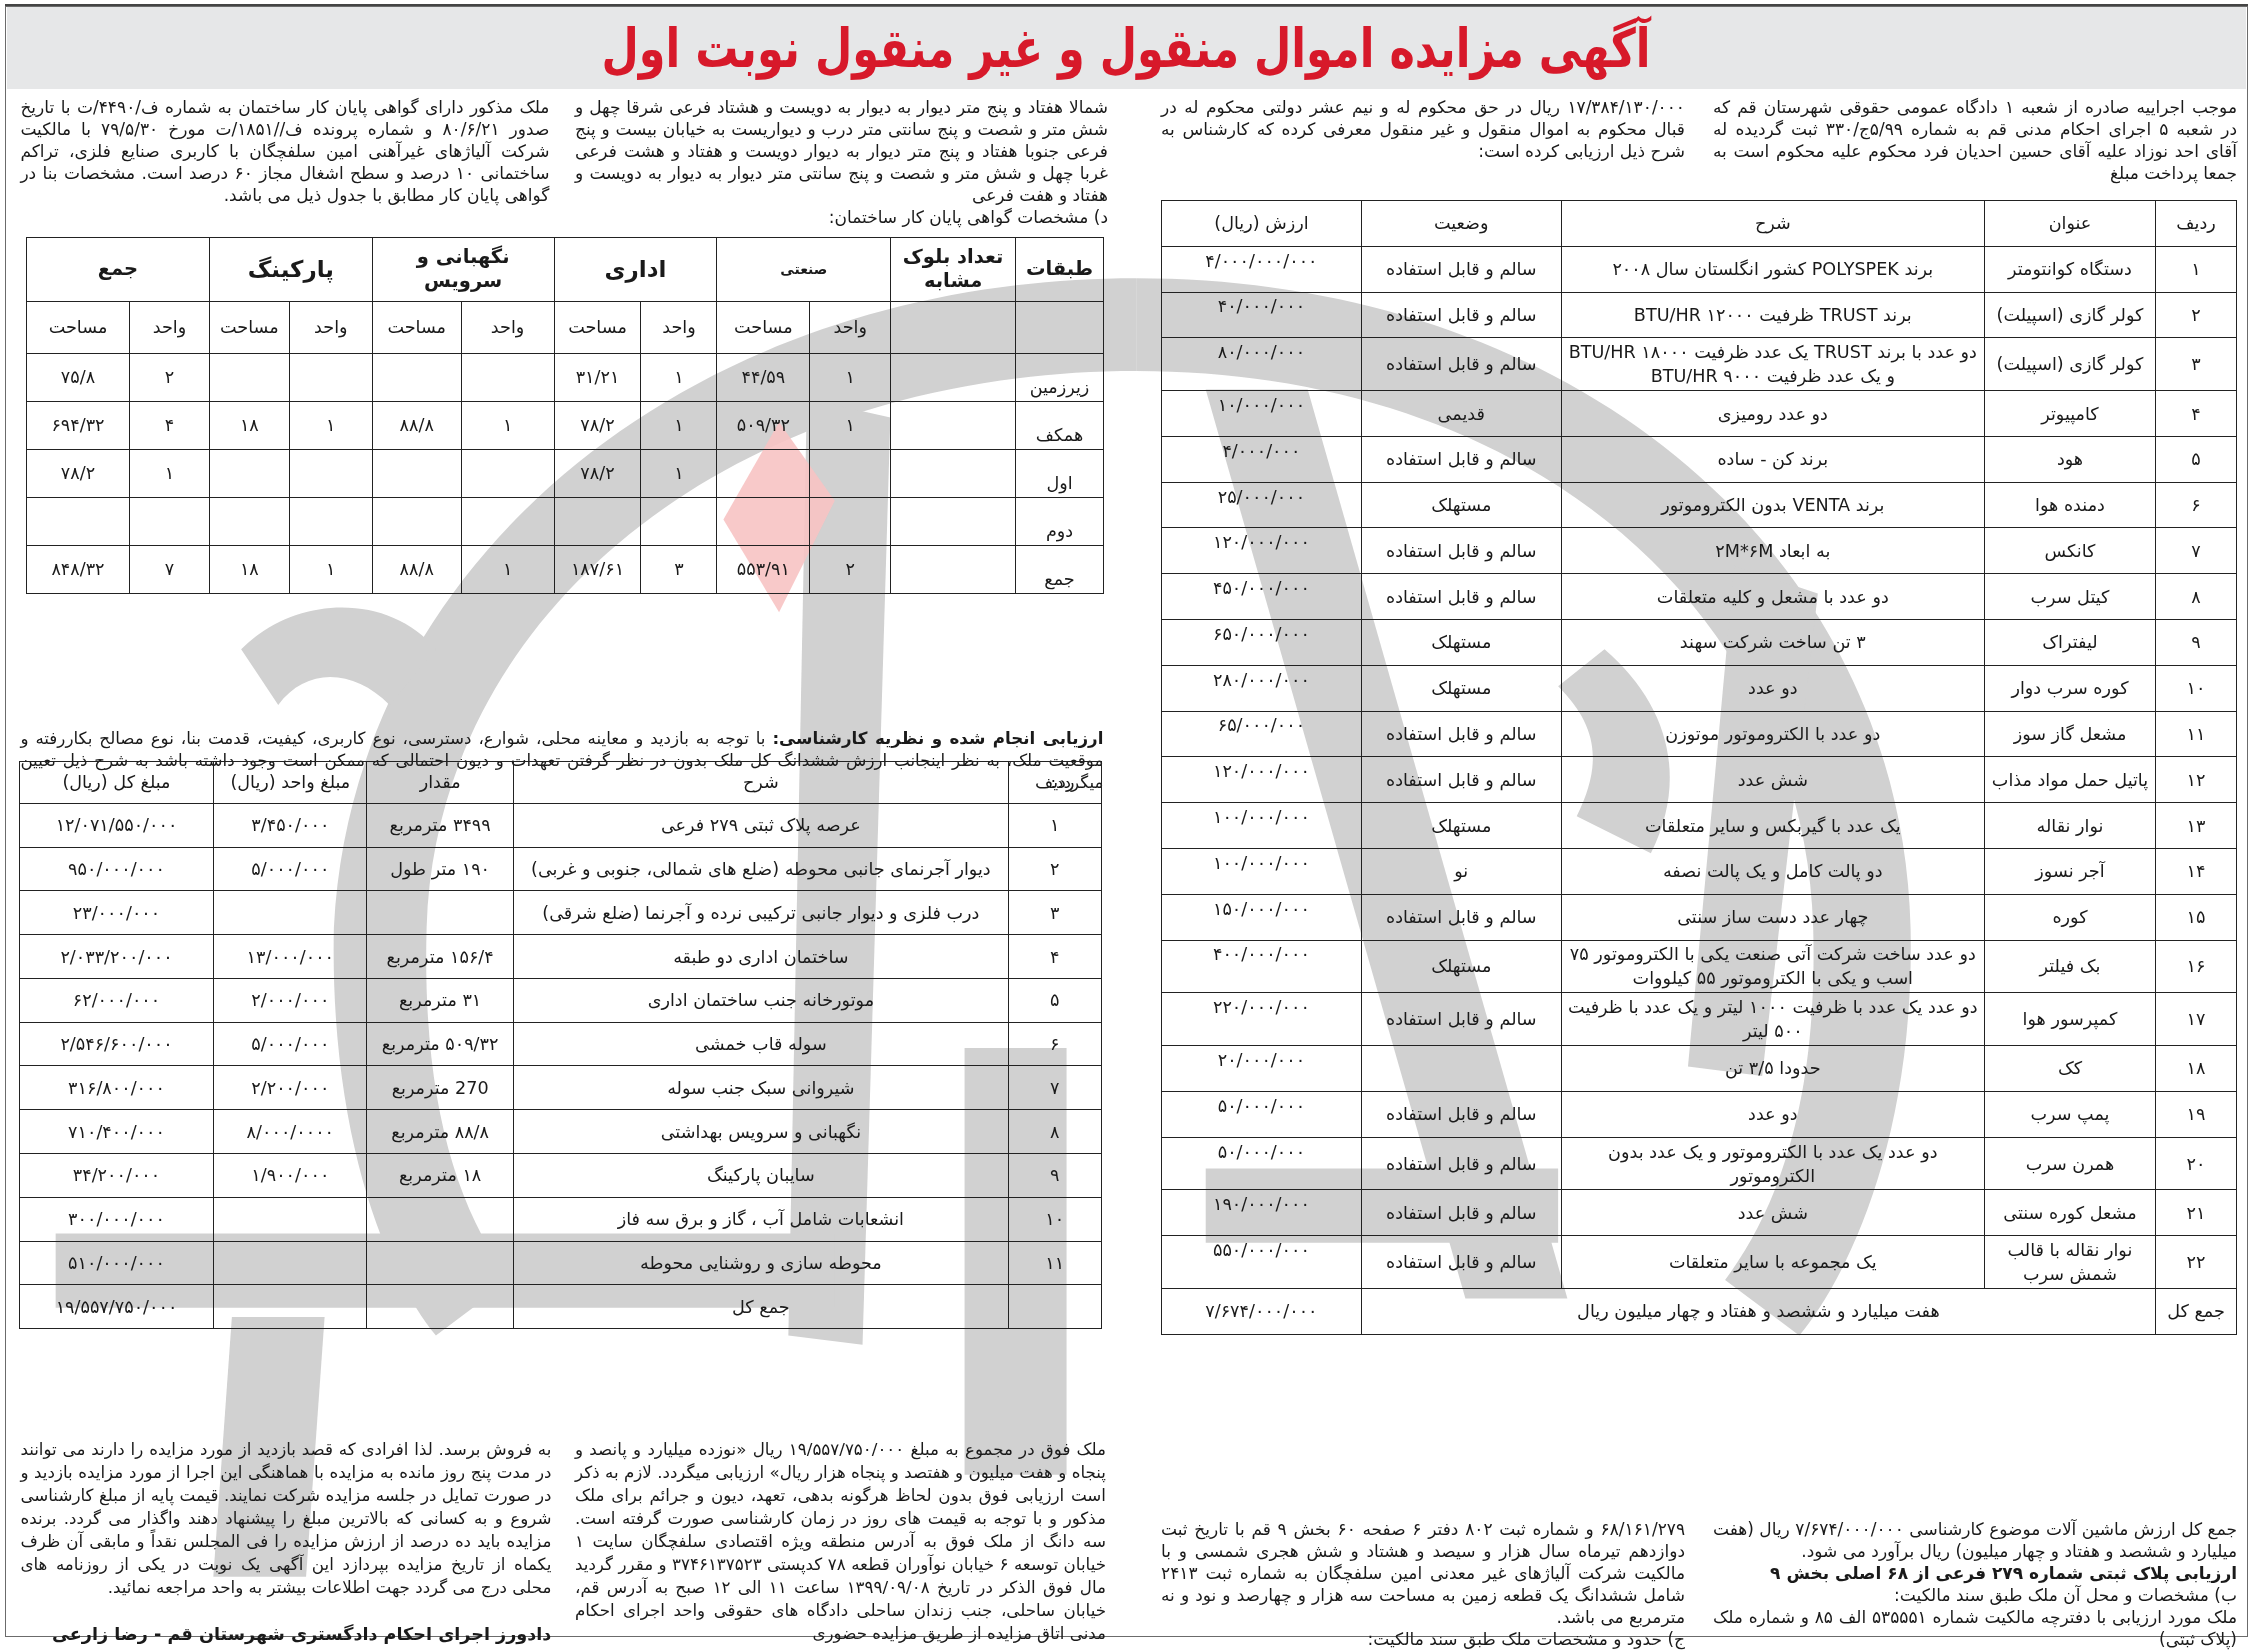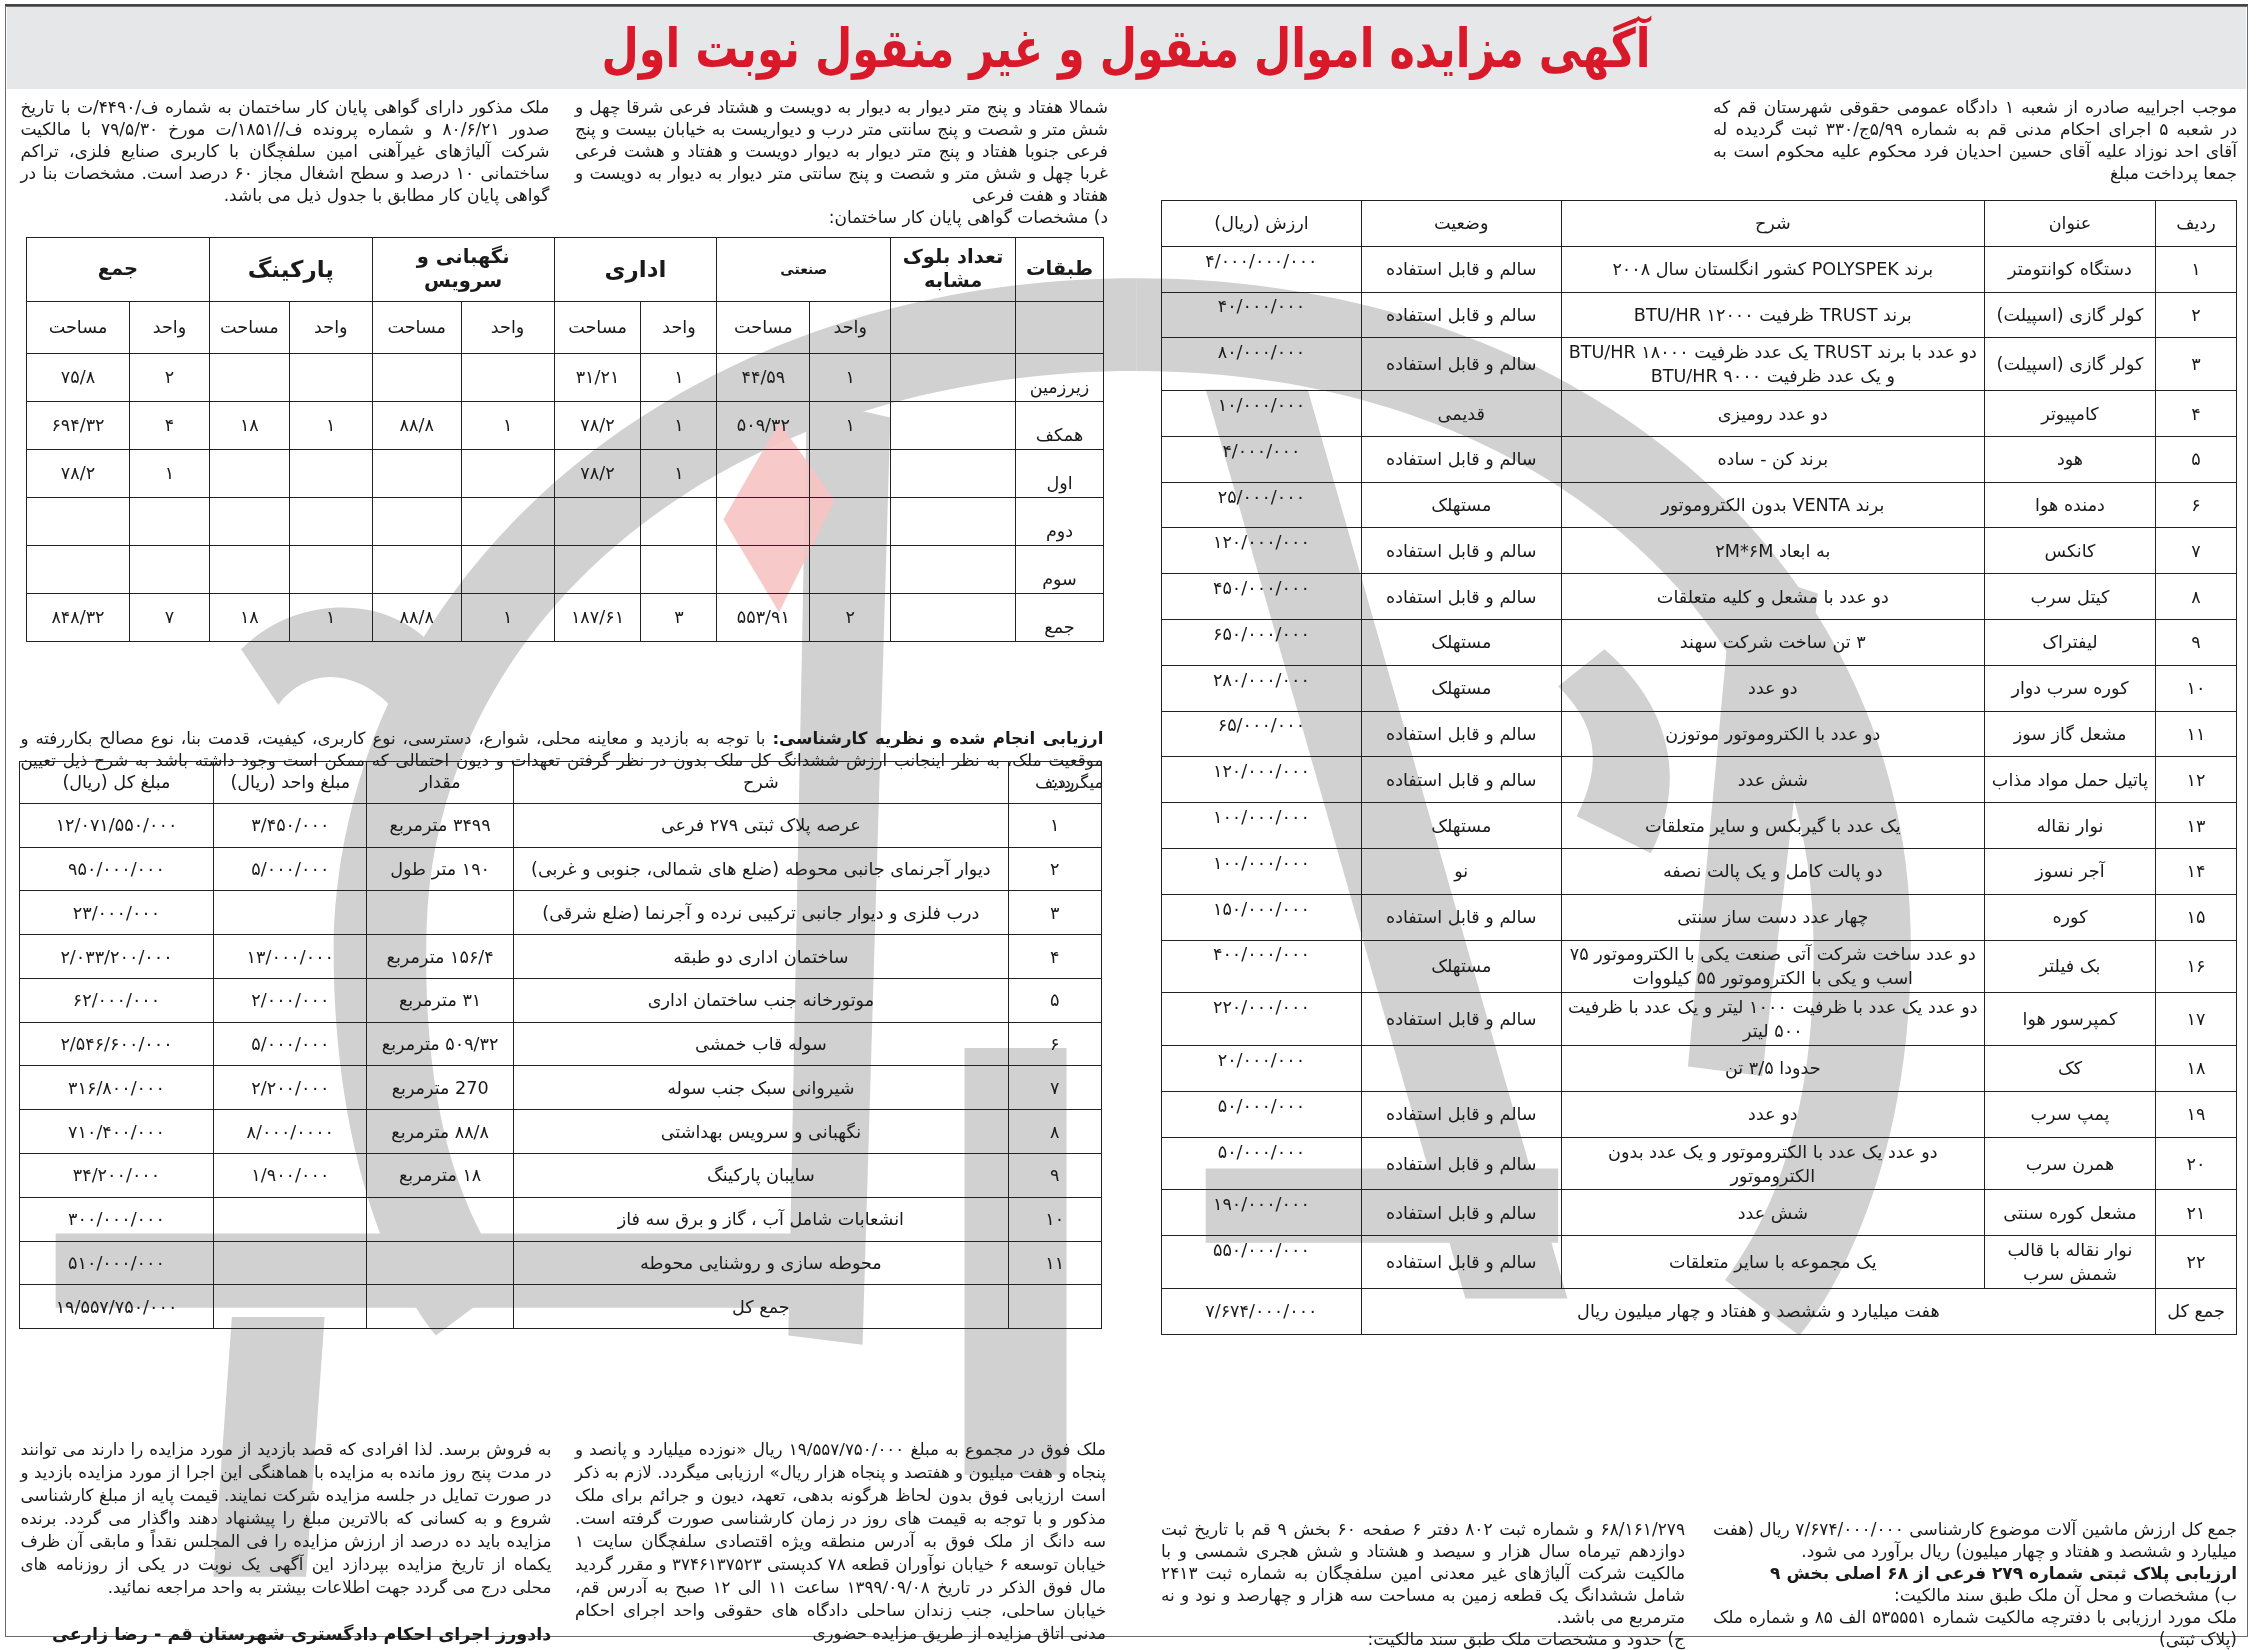--- a/index.html
+++ b/index.html
@@ -45,20 +45,21 @@
   <path d="M840 455 L 900 540 L 840 660 L 780 560 Z" fill="#f7c3c3" opacity="0.9"></path>
   <path d="M1455 35 L 1530 35 L 1500 90 Z" fill="#f7c3c3" opacity="0.9"></path>
 </svg>
 
 <div class="title-band">
   <div class="title">آگهی مزایده اموال منقول و غیر منقول نوبت اول</div>
 </div>
 
 <div class="para" style="left:1161px;top:96px;width:1076px;display:flex;gap:28px;direction:rtl;">
   <p style="width:524px;">موجب اجراییه صادره از شعبه ۱ دادگاه عمومی حقوقی شهرستان قم که در شعبه ۵ اجرای احکام مدنی قم به شماره ۵/۹۹ج/۳۳۰ ثبت گردیده له آقای احد نوزاد علیه آقای حسین احدیان فرد محکوم علیه محکوم است به جمعا پرداخت مبلغ</p>
+  <p style="width:524px;">۱۷/۳۸۴/۱۳۰/۰۰۰ ریال در حق محکوم له و نیم عشر دولتی محکوم له در قبال محکوم به اموال منقول و غیر منقول معرفی کرده که کارشناس به شرح ذیل ارزیابی کرده است:</p>
 </div>
 
 <table class="t2" style="left:1161px;top:200px;width:1076px;">
   <colgroup>
       <col style="width:79px">
       <col style="width:167px">
       <col style="width:413px">
       <col style="width:195px">
       <col style="width:195px">
     </colgroup>
@@ -348,34 +349,20 @@
         <td></td>
         <td></td>
         <td></td>
         <td></td>
         <td></td>
         <td></td>
         <td></td>
         <td></td>
       </tr>
       <tr style="height: 48px;">
-        <td style="vertical-align: bottom;">سوم</td>
-        <td></td>
-        <td></td>
-        <td></td>
-        <td></td>
-        <td></td>
-        <td></td>
-        <td></td>
-        <td></td>
-        <td></td>
-        <td></td>
-        <td></td>
-      </tr>
-      <tr style="height: 48px;">
         <td style="vertical-align: bottom;">جمع</td>
         <td></td>
         <td>۲</td>
         <td>۵۵۳/۹۱</td>
         <td>۳</td>
         <td>۱۸۷/۶۱</td>
         <td>۱</td>
         <td>۸۸/۸</td>
         <td>۱</td>
         <td>۱۸</td>

